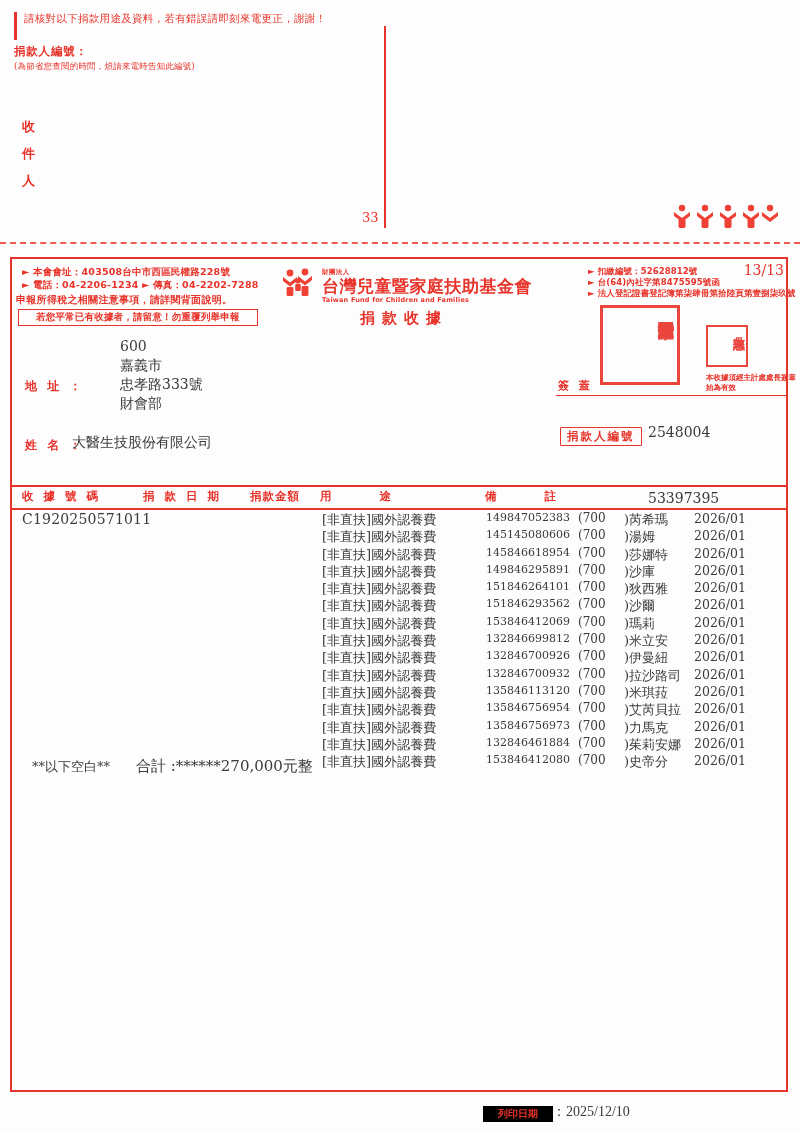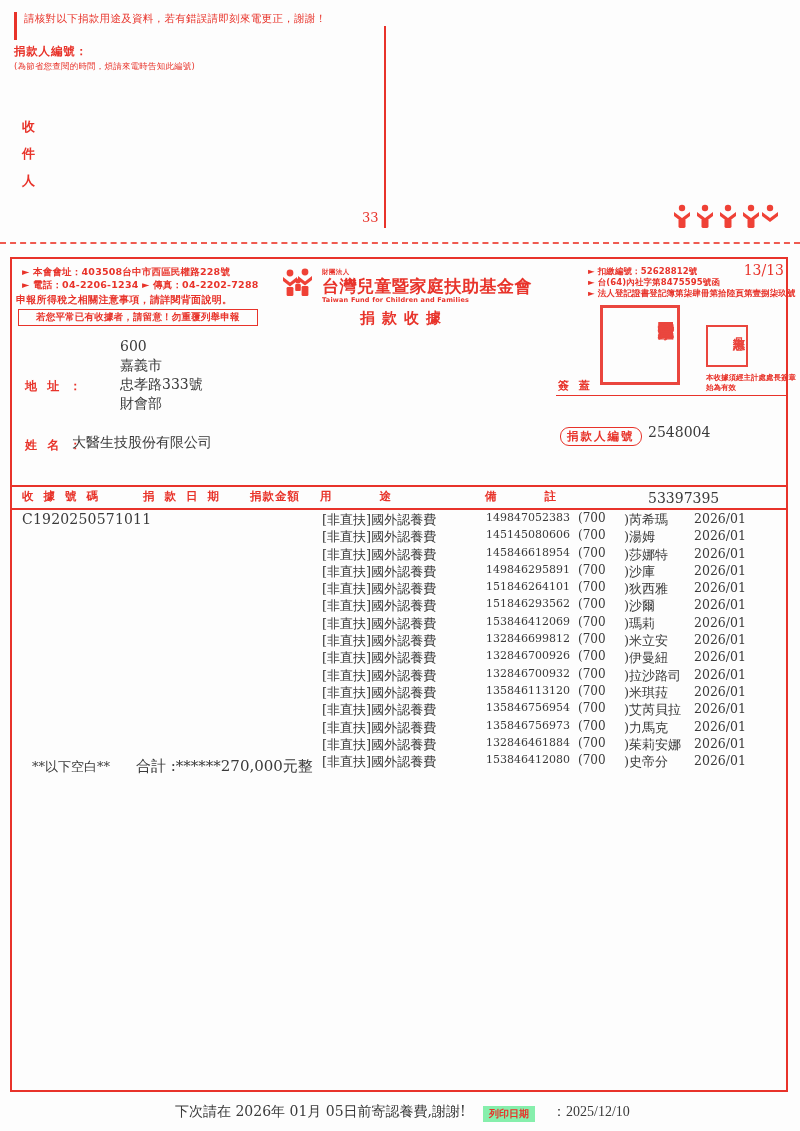--- a/index.html
+++ b/index.html
@@ -252,21 +252,21 @@
     left: 556px; top: 395px;
     width: 230px; height: 1px;
     background: #e8332a;
   }
 
   
   #donor-no-box {
     position: absolute;
     left: 560px; top: 427px;
     border: 1.5px solid #e8332a;
-    border-radius: 9px;
+    border-radius: 1px;
     padding: 1px 6px;
     font-size: 11.5px;
     font-weight: bold;
     color: #e8332a;
     letter-spacing: 2px;
   }
   #donor-no-1 {
     position: absolute;
     left: 648px; top: 424px;
     font-size: 14px;
@@ -396,22 +396,22 @@
     font-size: 14px;
     color: #3a3a3a;
     font-family: "DejaVu Serif", serif;
   }
   #foot-print-label {
     position: absolute;
     left: 483px; top: 1106px;
     font-size: 10px;
     font-weight: bold;
     color: #e8332a;
-    background: #86efac;
-    padding: 1px 6px;
+    background: #000000;
+    padding: 1px 15px;
   }
   #foot-print-date {
     position: absolute;
     left: 552px; top: 1103px;
     font-size: 14px;
     color: #3a3a3a;
     font-family: Liberation Serif, serif;
   }
 </style>
 </head>
@@ -629,17 +629,16 @@
         <span class="c-ref">153846412080</span>
         <span class="c-amt">(700</span>
         <span class="c-name">)史帝分</span>
         <span class="c-period">2026/01</span>
       </div>
     </div>
 
   <div id="blank-marker">**以下空白**</div>
   <div id="total-line">合計 :******270,000元整</div>
 
-  <div id="foot-note">下次請在 2026年 01月 05日前寄認養費,謝謝!</div>
   <div id="foot-print-label">列印日期</div>
   <div id="foot-print-date">：2025/12/10</div>
 
 </div>
 
 </body></html>

